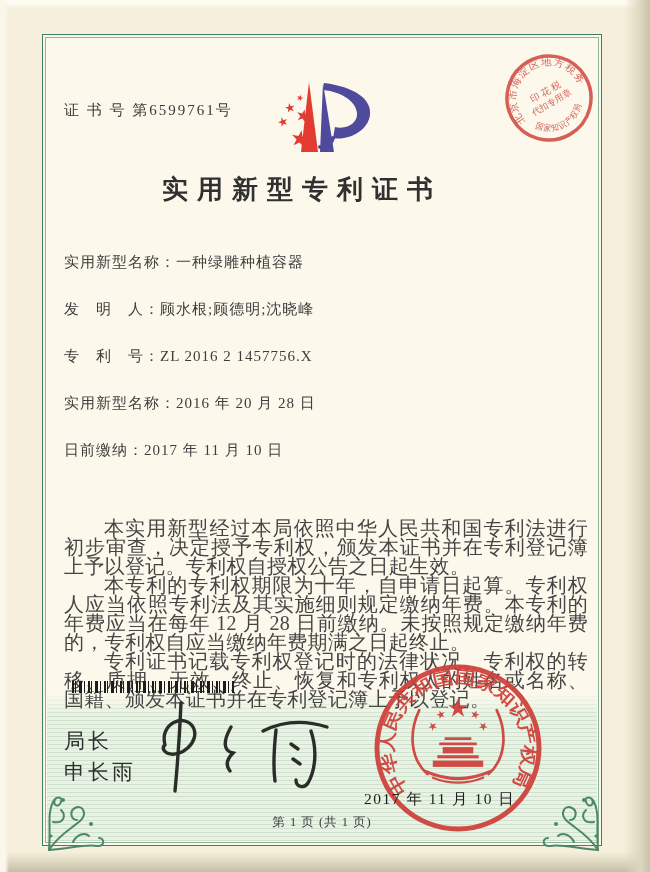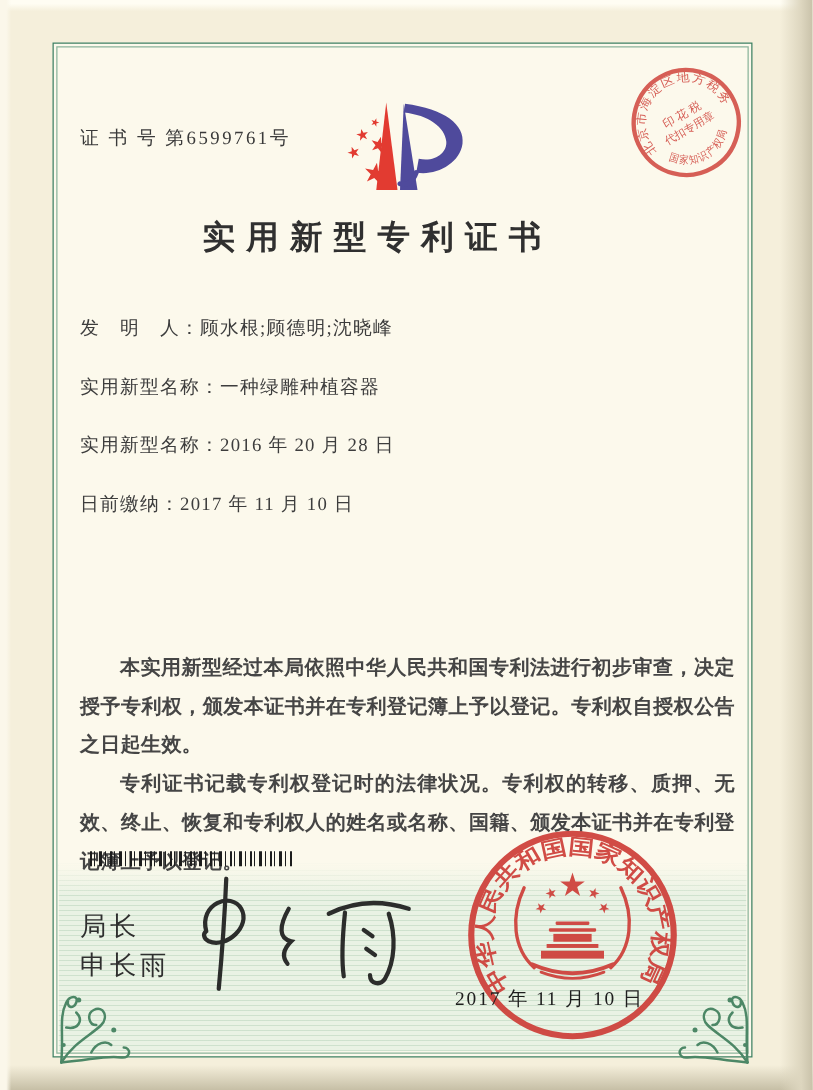--- a/index.html
+++ b/index.html
@@ -20,22 +20,22 @@
       repeating-linear-gradient(0deg,rgba(110,165,125,.22) 0 1px,rgba(110,165,125,0) 1px 4px),
       #e9f2e4;}
   .cert-no{position:absolute;left:64px;top:86px;font-size:15px;letter-spacing:2px;color:#3a3a3a;margin-top:15px;}
   .logo{position:absolute;left:243px;top:60px;}
   .title{position:absolute;left:0;right:46px;top:172px;text-align:center;
     font-size:26px;font-weight:bold;letter-spacing:9px;color:#303030;}
   .fields{position:absolute;left:64px;top:253px;width:500px;}
   .field-row{height:16px;margin-bottom:31px;font-size:15px;color:#3d3d3d;white-space:nowrap;}
   .field-label{letter-spacing:1px;}
   .field-value{letter-spacing:1px;}
-  .paras{position:absolute;left:64px;top:519px;width:524px;font-size:16px;
-    line-height:31px;color:#454545;text-align:justify;letter-spacing:.3px;font-weight:bold;}
+  .paras{position:absolute;left:64px;top:519px;width:524px;font-size:20px;
+    line-height:19px;color:#454545;text-align:justify;letter-spacing:.3px;}
   .paras p{margin:0;text-indent:2em;}
   .barcode{position:absolute;left:72px;top:681px;width:162px;height:12px;
     background:repeating-linear-gradient(90deg,#1d1d1d 0 2px,rgba(0,0,0,0) 2px 3px,#1d1d1d 3px 4px,rgba(0,0,0,0) 4px 7px,#1d1d1d 7px 10px,rgba(0,0,0,0) 10px 12px,#1d1d1d 12px 13px,rgba(0,0,0,0) 13px 16px);}
   .director{position:absolute;left:64px;top:726px;font-size:21px;color:#2f2f2f;letter-spacing:3px;line-height:31px;}
   .signature{position:absolute;left:135px;top:697px;}
   .seal{position:absolute;left:368px;top:658px;opacity:.93;}
   .seal-date{position:absolute;left:364px;top:789px;font-size:15.5px;letter-spacing:1.5px;color:#1e1e1e;z-index:5;}
   .footer{position:absolute;left:42px;width:560px;top:814px;text-align:center;font-size:12.5px;color:#3a3a3a;letter-spacing:1px;}
   .stamp{position:absolute;left:501px;top:50px;transform:rotate(-30deg);opacity:.88;}
   .flourish{position:absolute;}
@@ -126,36 +126,40 @@
     <text x="48" y="44" text-anchor="middle" font-size="9.5" fill="#d14a42">印 花 税</text>
     <text x="48" y="56" text-anchor="middle" font-size="8.8" fill="#d14a42">代扣专用章</text>
   </svg>
 
   
   <div class="title">实用新型专利证书</div>
 
   
   <div class="fields">
     <div class="field-row">
+      <span class="field-label">实用新型名称：</span><span class="field-value">一种绿雕种植容器</span>
+    </div>
+    <div class="field-row">
       <span class="field-label">发　明　人：</span><span class="field-value">顾水根;顾德明;沈晓峰</span>
     </div>
     <div class="field-row">
-      <span class="field-label">实用新型名称：</span><span class="field-value">一种绿雕种植容器</span>
+      <span class="field-label">专　利　号：</span><span class="field-value">ZL 2016 2 1457756.X</span>
     </div>
     <div class="field-row">
       <span class="field-label">实用新型名称：</span><span class="field-value">2016 年 20 月 28 日</span>
     </div>
     <div class="field-row">
       <span class="field-label">日前缴纳：</span><span class="field-value">2017 年 11 月 10 日</span>
     </div>
   </div>
 
   
   <div class="paras">
     <p>本实用新型经过本局依照中华人民共和国专利法进行初步审查，决定授予专利权，颁发本证书并在专利登记簿上予以登记。专利权自授权公告之日起生效。</p>
+    <p>本专利的专利权期限为十年，自申请日起算。专利权人应当依照专利法及其实施细则规定缴纳年费。本专利的年费应当在每年 12 月 28 日前缴纳。未按照规定缴纳年费的，专利权自应当缴纳年费期满之日起终止。</p>
     <p>专利证书记载专利权登记时的法律状况。专利权的转移、质押、无效、终止、恢复和专利权人的姓名或名称、国籍、颁发本证书并在专利登记簿上予以登记。</p>
   </div>
 
   
   <div class="barcode"></div>
 
   
   <div class="director">
     <div>局长</div>
     <div>申长雨</div>
@@ -201,14 +205,15 @@
       <path d="M143,58 C155,83 153,112 134,129" stroke-width="3"></path>
       <path d="M64,126 Q100,142 136,126" stroke-width="3.5"></path>
       <path d="M72,133 Q100,144 128,133" stroke-width="2.5"></path>
     </g>
   </svg>
 
   
   <div class="seal-date">2017 年 11 月 10 日</div>
 
   
+  <div class="footer">第 1 页 (共 1 页)</div>
 
 </div>
 
 </body></html>

